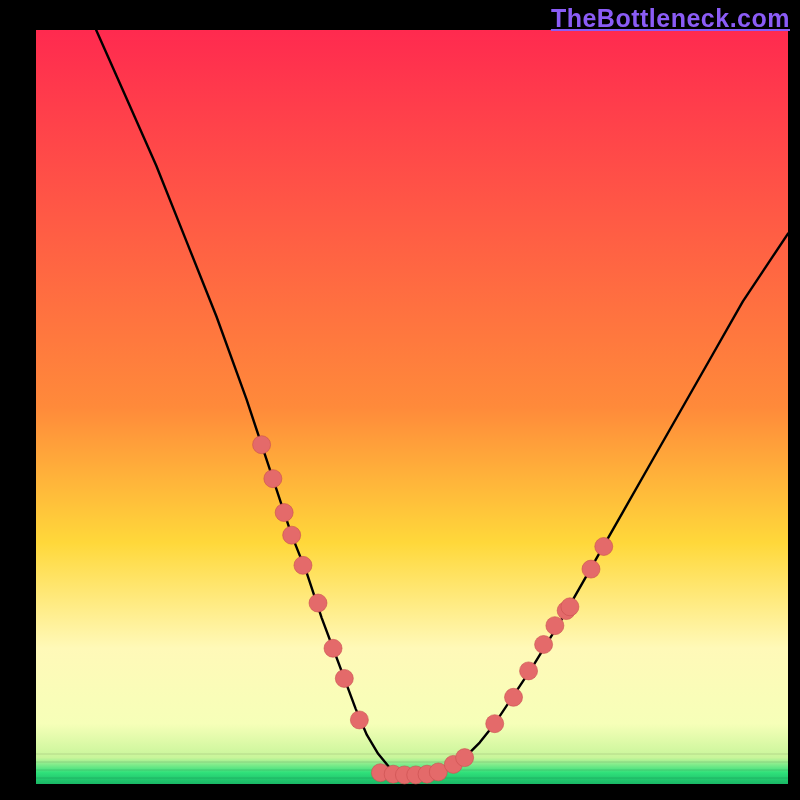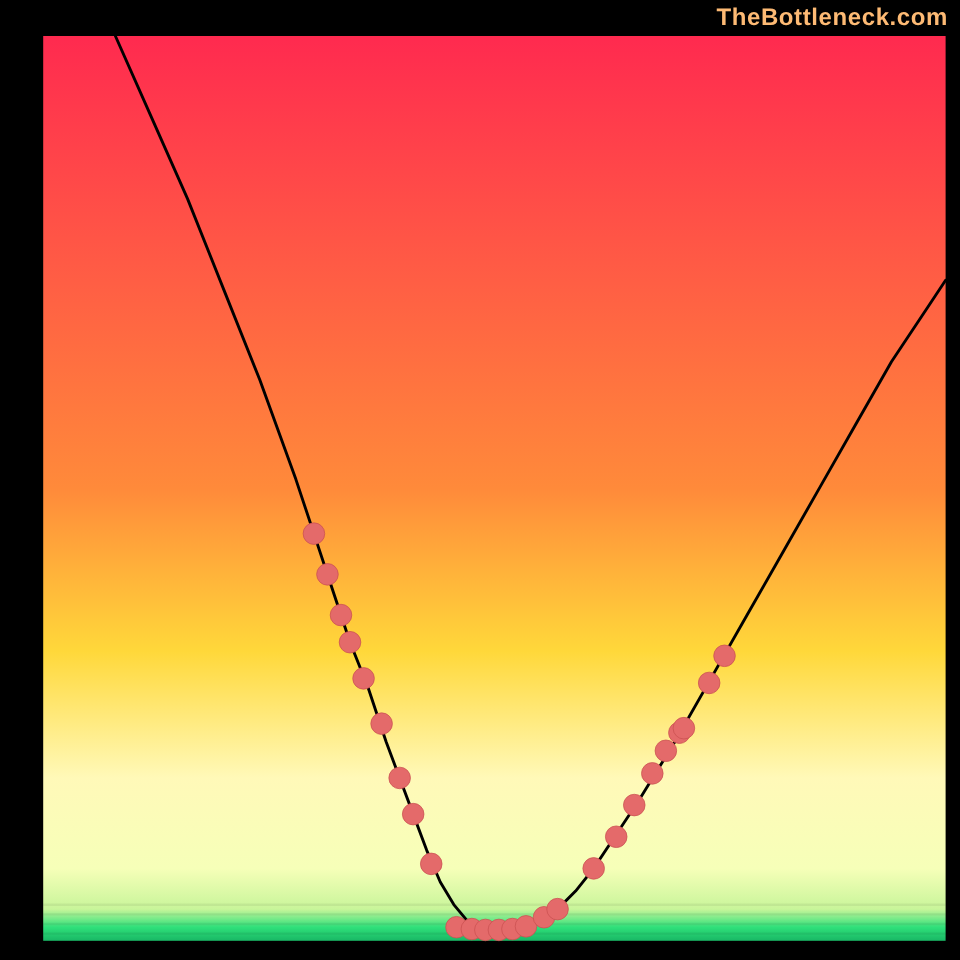--- a/index.html
+++ b/index.html
@@ -14,25 +14,26 @@
   .frame {
     position: relative;
     width: 800px;
     height: 800px;
     background: #000;
   }
   .watermark {
     position: absolute;
     top: 4px;
     right: 10px;
-    color: #fdba74;
-    font-size: 20px;
+    color: #8b5cf6;
+    font-size: 25px;
     font-weight: 600;
     letter-spacing: 0.5px;
     z-index: 10;
+    text-decoration: underline;
   }
   svg {
     position: absolute;
     top: 0;
     left: 0;
   }
 </style>
 </head>
 <body>
 

